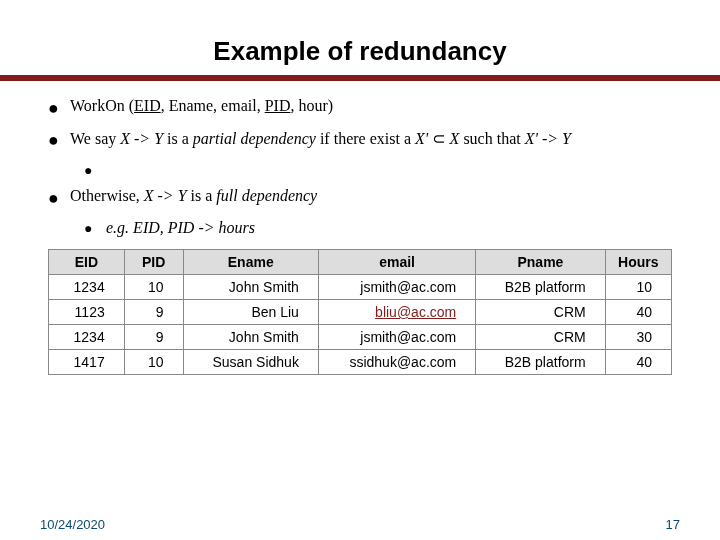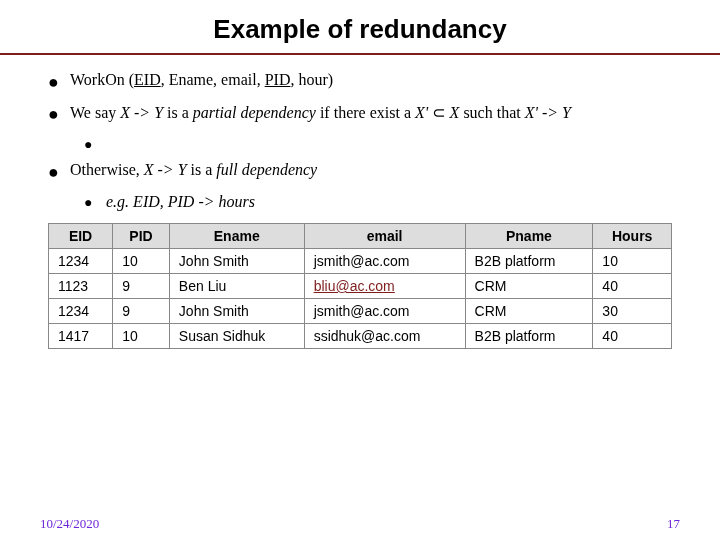--- a/index.html
+++ b/index.html
@@ -12,22 +12,22 @@
       overflow: hidden;
     }
     .slide {
       width: 720px;
       height: 540px;
       padding: 0;
       position: relative;
     }
     .title-bar {
       text-align: center;
-      padding: 14px 40px 8px 40px;
-      border-bottom: 2px solid #7f1d1d;
+      padding: 36px 40px 8px 40px;
+      border-bottom: 6px solid #7f1d1d;
       margin-bottom: 16px;
     }
     .title-text {
       font-size: 26px;
       font-weight: bold;
       font-family: Arial, sans-serif;
     }
     .content {
       padding: 0 48px;
     }
@@ -69,36 +69,36 @@
     }
     th {
       border: 1px solid #888;
       padding: 4px 10px;
       background: #ddd;
       font-weight: bold;
       text-align: center;
     }
     td {
       border: 1px solid #888;
-      padding: 4px 9px;
-      text-align: left;
+      padding: 4px 19px;
+      text-align: right;
     }
     .link { color: #7f1d1d; text-decoration: underline; }
 
     .footer {
       position: absolute;
       bottom: 8px;
       left: 0;
       width: 100%;
       display: flex;
       justify-content: space-between;
       padding: 0 40px;
       font-size: 13px;
-      font-family: Liberation Serif, serif;
-      color: #6d28d9;
+      font-family: Liberation Sans, sans-serif;
+      color: #0c4a6e;
     }
   </style>
 </head>
 <body>
 
 <div class="slide">
   <div class="title-bar">
     <span class="title-text">Example of redundancy</span>
   </div>
 

